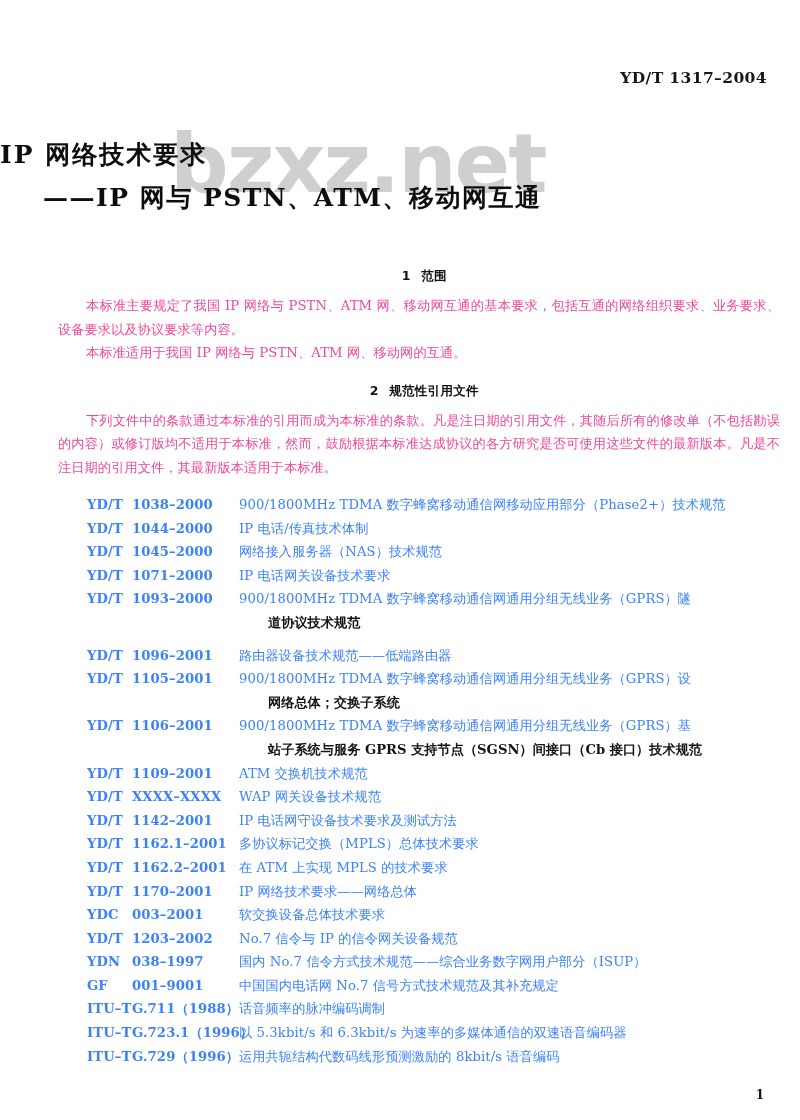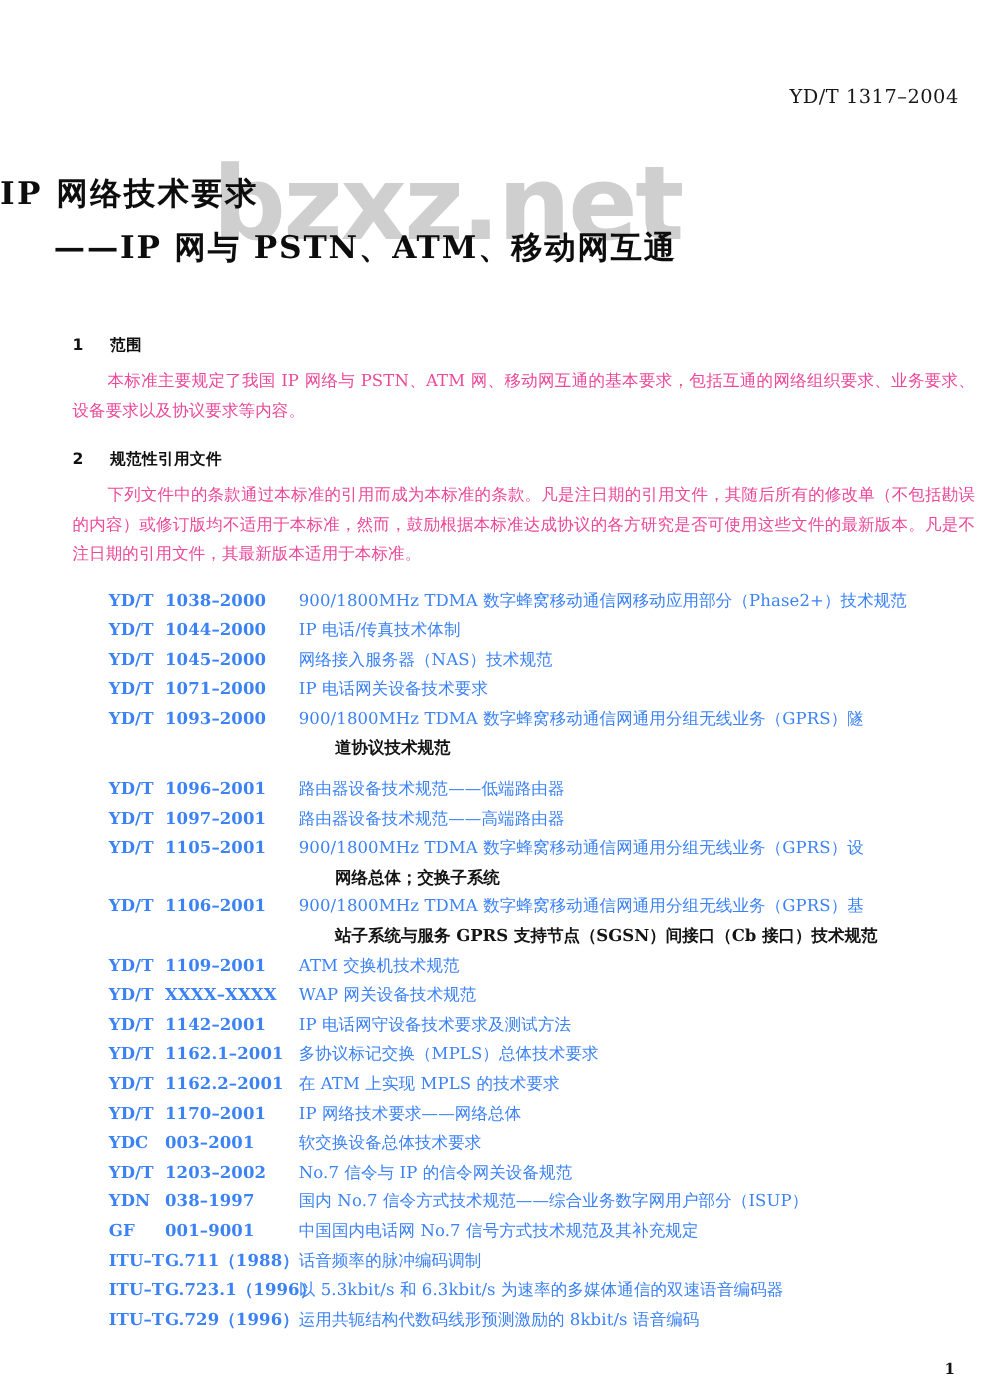--- a/index.html
+++ b/index.html
@@ -37,21 +37,21 @@
     user-select: none;
   }
 
   
   #doc-header {
     position: absolute;
     right: 33px;
     top: 68px;
     font-family: "DejaVu Serif", "Liberation Serif", serif;
     font-size: 15.5px;
-    font-weight: normal;
+    font-weight: bold;
     letter-spacing: 0.4px;
     color: #161616;
     z-index: 3;
   }
 
   
   #title-block {
     position: absolute;
     left: 0;
     top: 138px;
@@ -85,20 +85,21 @@
     top: 268px;
     width: 722px;
     z-index: 2;
   }
   .sec-head {
     font-family: "DejaVu Sans", "Liberation Sans", sans-serif;
     font-size: 12.5px;
     font-weight: bold;
     color: #111;
     letter-spacing: 0.3px;
+    text-align: center;
   }
   .sec-head .num {
     display: inline-block;
     width: 30px;
   }
   .para {
     font-size: 13.2px;
     line-height: 23.5px;
     letter-spacing: 0.1px;
     color: #ec4899;
@@ -177,20 +178,21 @@
     <div class="title-main">IP 网络技术要求</div>
     <div class="title-sub">——IP 网与 PSTN、ATM、移动网互通</div>
   </div>
 
   <div id="content">
 
     <div class="sec-head">
       <span class="num">1</span><span>范围</span>
     </div>
     <div class="para indent">本标准主要规定了我国 IP 网络与 PSTN、ATM 网、移动网互通的基本要求，包括互通的网络组织要求、业务要求、设备要求以及协议要求等内容。</div>
+    <div class="para indent tight">本标准适用于我国 IP 网络与 PSTN、ATM 网、移动网的互通。</div>
 
     <div class="sec-head" style="margin-top:18px;">
       <span class="num">2</span><span>规范性引用文件</span>
     </div>
     <div class="para indent">下列文件中的条款通过本标准的引用而成为本标准的条款。凡是注日期的引用文件，其随后所有的修改单（不包括勘误的内容）或修订版均不适用于本标准，然而，鼓励根据本标准达成协议的各方研究是否可使用这些文件的最新版本。凡是不注日期的引用文件，其最新版本适用于本标准。</div>
 
     <div id="ref-list">
 
       <div class="ref-row">
         <span class="ref-code"><span class="pfx">YD/T</span><span>1038–2000</span></span>
@@ -217,24 +219,20 @@
         <span class="ref-title">900/1800MHz TDMA 数字蜂窝移动通信网通用分组无线业务（GPRS）隧</span>
       </div>
       <div class="ref-cont">道协议技术规范</div>
       <div class="ref-gap"></div>
 
       <div class="ref-row">
         <span class="ref-code"><span class="pfx">YD/T</span><span>1096–2001</span></span>
         <span class="ref-title">路由器设备技术规范——低端路由器</span>
       </div>
 
-      <div class="ref-row">
-        <span class="ref-code"><span class="pfx">YD/T</span><span>1097–2001</span></span>
-        <span class="ref-title">路由器设备技术规范——高端路由器</span>
-      </div>
 
       <div class="ref-row">
         <span class="ref-code"><span class="pfx">YD/T</span><span>1105–2001</span></span>
         <span class="ref-title">900/1800MHz TDMA 数字蜂窝移动通信网通用分组无线业务（GPRS）设</span>
       </div>
       <div class="ref-cont">网络总体；交换子系统</div>
 
       <div class="ref-row">
         <span class="ref-code"><span class="pfx">YD/T</span><span>1106–2001</span></span>
         <span class="ref-title">900/1800MHz TDMA 数字蜂窝移动通信网通用分组无线业务（GPRS）基</span>

